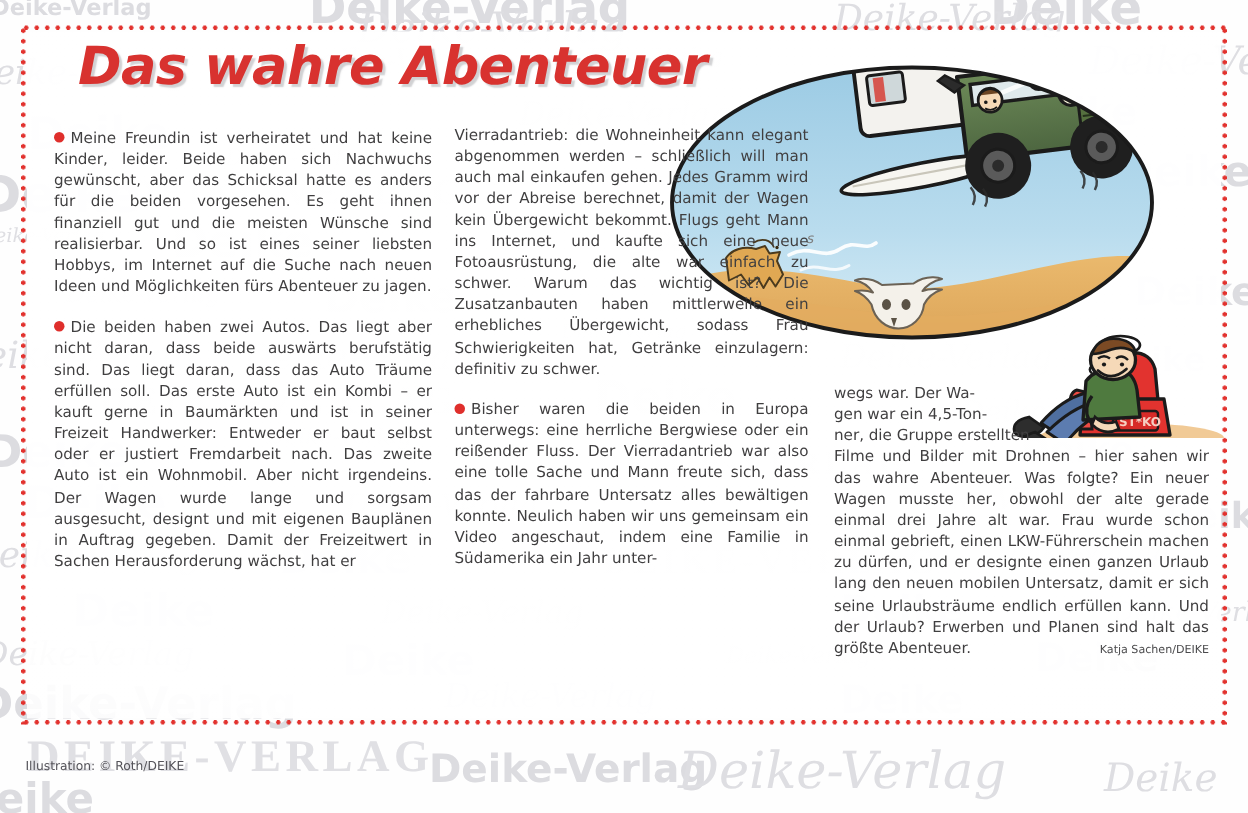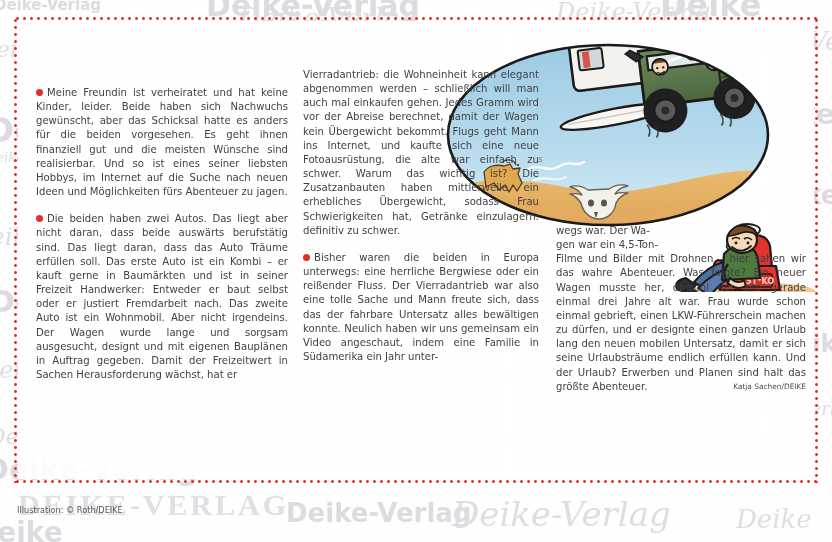--- a/index.html
+++ b/index.html
@@ -58,22 +58,22 @@
   .col{
     position:absolute;
     font-family:"DejaVu Sans", sans-serif;
     font-size:10.1px;line-height:14.15px;
     color:#403f40;
     text-align:justify;
     -moz-text-align-last:left;text-align-last:left;
     hyphens:manual;
   }
   #col-left{left:36px;top:86px;width:252px;}
-  #col-mid{left:303px;top:68px;width:236px;}
-  #col-right{left:556px;top:224px;width:250px;}
+  #col-mid{left:303px;top:84px;width:236px;}
+  #col-right{left:556px;top:256px;width:250px;}
 
   .para{margin:0 0 13px 0;}
   .para:last-child{margin-bottom:0;}
   .bullet{
     display:inline-block;width:7px;height:7px;border-radius:50%;
     background:#df2f2c;vertical-align:baseline;
     position:relative;top:0px;margin-right:4px;
   }
 
   
@@ -352,20 +352,21 @@
           <path d="M56 9 q4 -3 8 1" stroke="#1b1b1b" stroke-width="1.6" fill="none"></path>
           <circle cx="48" cy="13" r="1.4" fill="#1b1b1b"></circle>
           <circle cx="60" cy="13" r="1.4" fill="#1b1b1b"></circle>
           <path d="M44 17 q9 8 19 -1" stroke="#1b1b1b" stroke-width="1.8" fill="none" stroke-linecap="round"></path>
           <path d="M40 14 q-3 2 0 5" stroke="#1b1b1b" stroke-width="1.6" fill="none"></path>
         </g>
       </g>
     </svg>
   </div>
 
+  <div id="headline">Das wahre Abenteuer</div>
 
   <div id="col-left" class="col">
     <p class="para">
       <span class="bullet"></span><span>Meine Freundin ist verheiratet und hat keine Kinder, leider. Beide haben sich Nachwuchs gewünscht, aber das Schicksal hatte es anders für die beiden vorgesehen. Es geht ihnen finanziell gut und die meisten Wünsche sind realisierbar. Und so ist eines seiner liebsten Hobbys, im Internet auf die Suche nach neuen Ideen und Möglichkeiten fürs Abenteuer zu jagen.</span>
     </p>
     <p class="para">
       <span class="bullet"></span><span>Die beiden haben zwei Autos. Das liegt aber nicht daran, dass beide auswärts berufstätig sind. Das liegt daran, dass das Auto Träume erfüllen soll. Das erste Auto ist ein Kombi – er kauft gerne in Baumärkten und ist in seiner Freizeit Handwerker: Entweder er baut selbst oder er justiert Fremdarbeit nach. Das zweite Auto ist ein Wohnmobil. Aber nicht irgendeins. Der Wagen wurde lange und sorgsam ausgesucht, designt und mit eigenen Bauplänen in Auftrag gegeben. Damit der Freizeitwert in Sachen Herausforderung wächst, hat er</span>
     </p>
   </div>
 
@@ -375,20 +376,21 @@
     </p>
     <p class="para">
       <span class="bullet"></span><span>Bisher waren die beiden in Europa unterwegs: eine herrliche Bergwiese oder ein reißender Fluss. Der Vierradantrieb war also eine tolle Sache und Mann freute sich, dass das der fahrbare Untersatz alles bewältigen konnte. Neulich haben wir uns gemeinsam ein Video angeschaut, indem eine Familie in Südamerika ein Jahr unter-</span>
     </p>
   </div>
 
   <div id="col-right" class="col">
     <p class="para">
       <span class="short-line">wegs war. Der Wa-</span>
       <span class="short-line">gen war ein 4,5-Ton-</span>
+      <span class="short-line" style="width:152px;">ner, die Gruppe erstellten</span>
       <span>Filme und Bilder mit Drohnen – hier sahen wir das wahre Abenteuer. Was folgte? Ein neuer Wagen musste her, obwohl der alte gerade einmal drei Jahre alt war. Frau wurde schon einmal gebrieft, einen LKW-Führerschein machen zu dürfen, und er designte einen ganzen Urlaub lang den neuen mobilen Untersatz, damit er sich seine Urlaubsträume endlich erfüllen kann. Und der Urlaub? Erwerben und Planen sind halt das größte Abenteuer.</span>
       <span class="byline" style="float:right;margin-left:10px;">Katja Sachen/DEIKE</span>
     </p>
   </div>
 
   <div id="credit">Illustration: © Roth/DEIKE</div>
 
 </div>
 
 </body></html>

